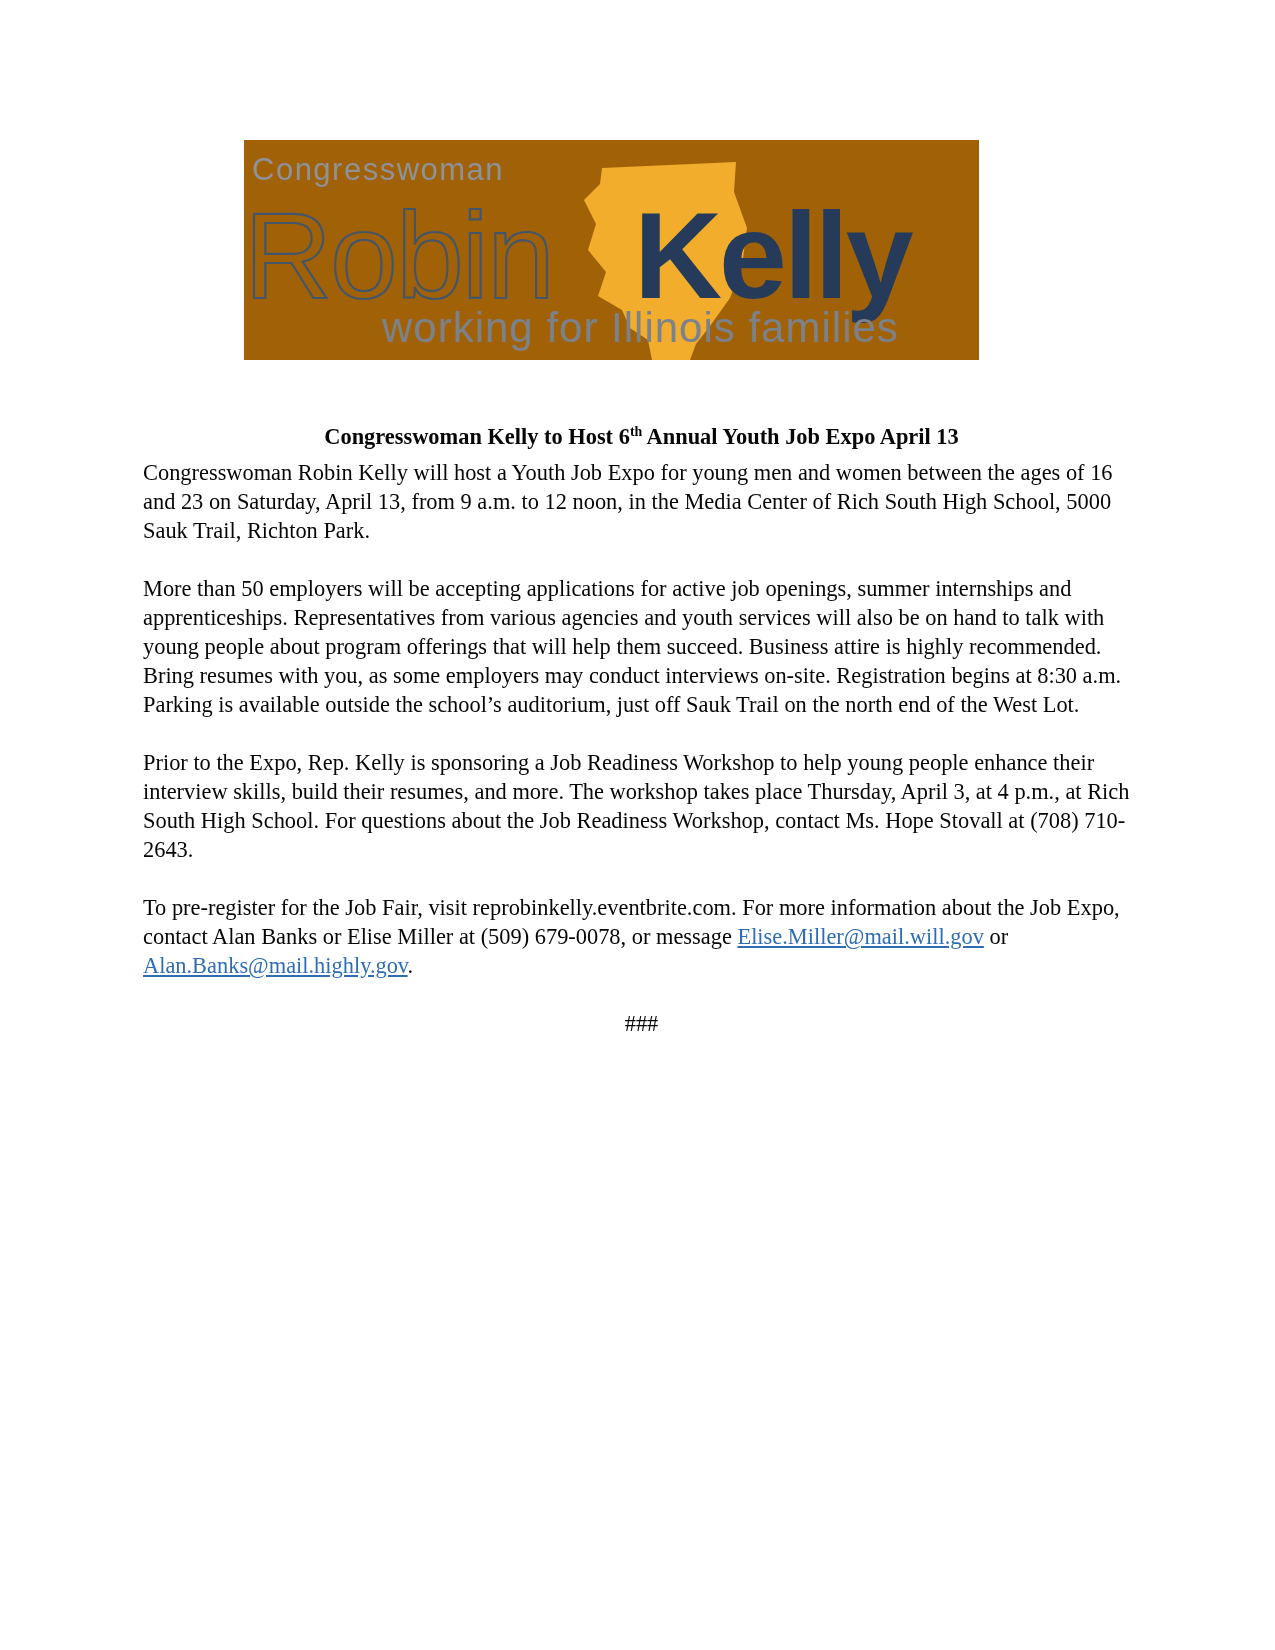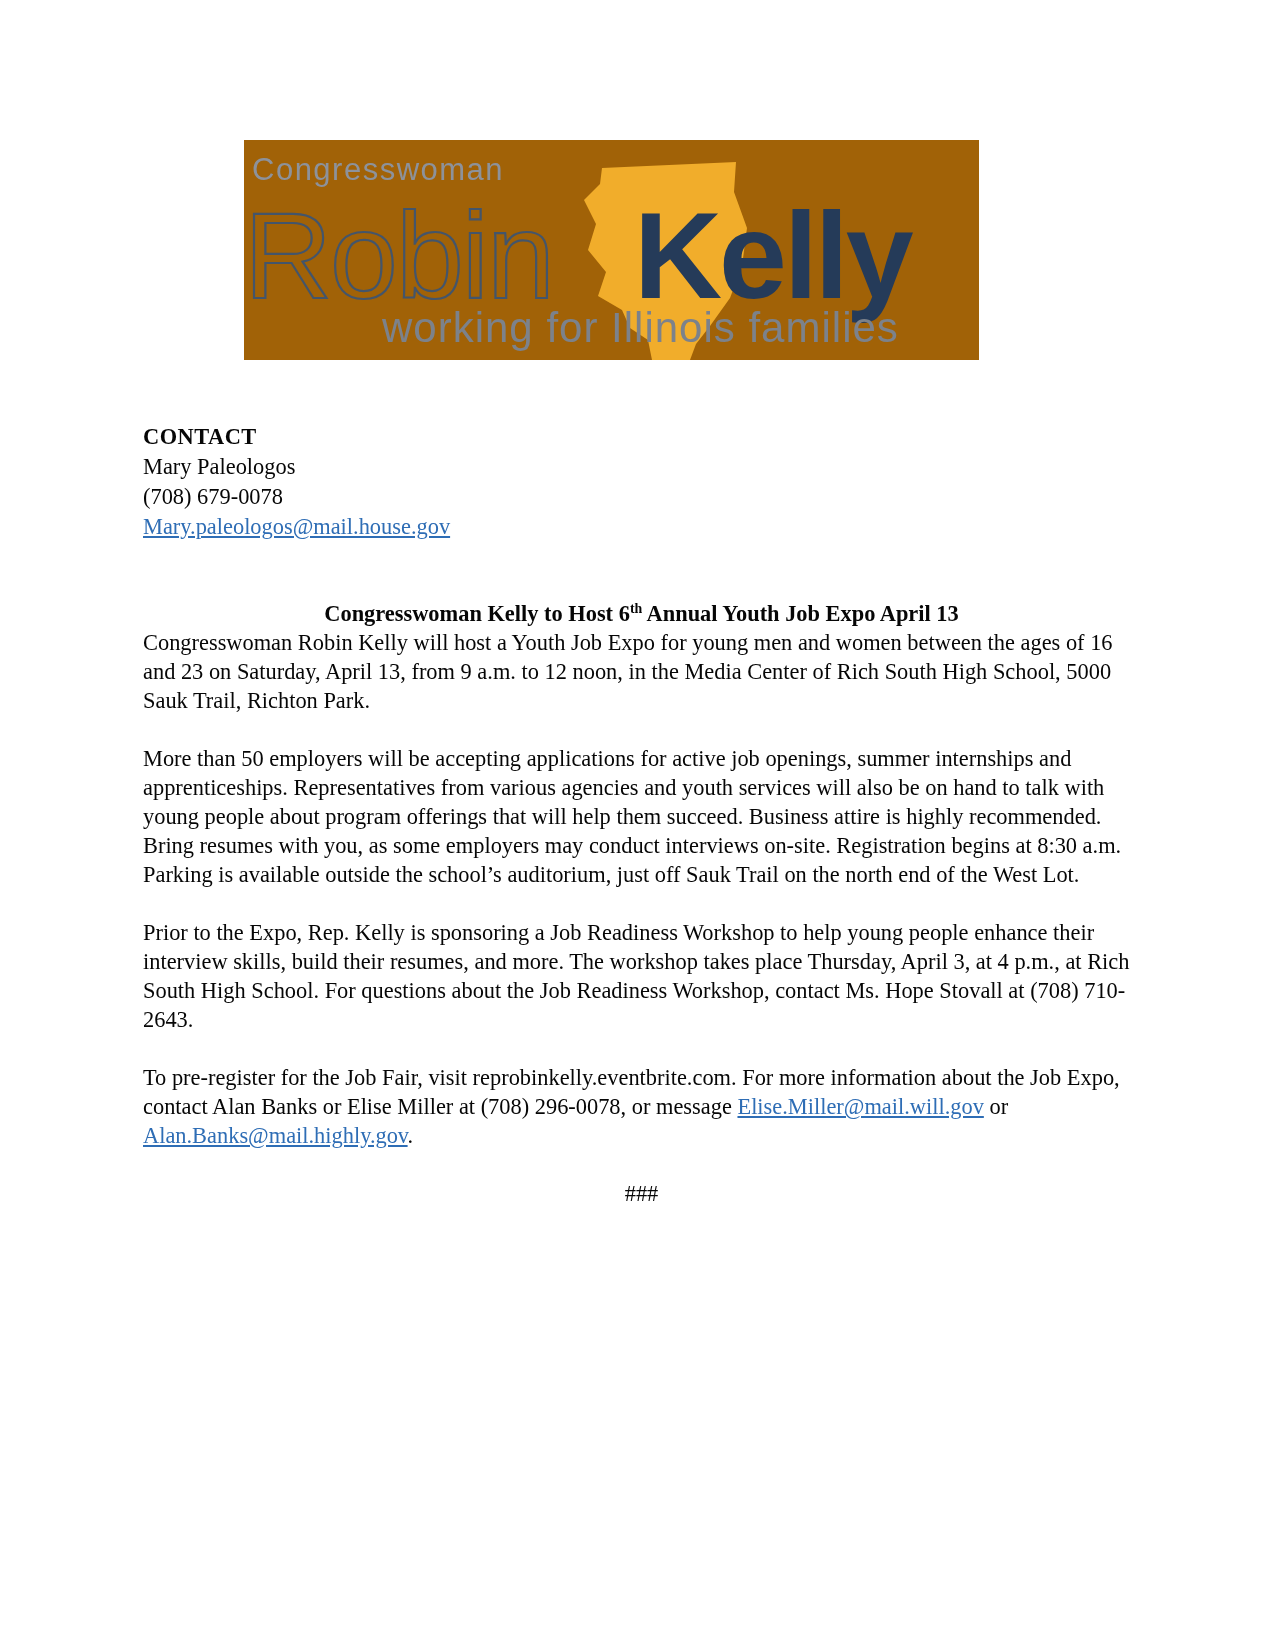--- a/index.html
+++ b/index.html
@@ -42,21 +42,21 @@
     font-weight: bold;
     line-height: 29px;
   }
   .headline sup {
     font-size: 0.62em;
     vertical-align: super;
     line-height: 0;
     font-weight: bold;
   }
 
-  .body-para { margin-bottom: 29px; }
+  .body-para { margin-bottom: 29px; margin-top: 7px; }
 
   .end-mark {
     text-align: center;
     margin-top: 1px;
   }
 </style>
 </head>
 <body>
 
 <div class="page">
@@ -72,38 +72,30 @@
       <text x="0" y="158" font-family="Liberation Sans, sans-serif" font-size="122" fill="none" stroke="#43556B" stroke-width="2.2" letter-spacing="-2">Robin</text>
 
       <text x="390" y="158" font-family="Liberation Sans, sans-serif" font-size="122" font-weight="bold" fill="#253B59" letter-spacing="-3">Kelly</text>
 
       <text x="138" y="202" font-family="Liberation Sans, sans-serif" font-size="42" fill="#7C828B" letter-spacing="1">working for Illinois families</text>
     </svg>
   </div>
 
   <div class="content">
 
-    <div class="contact-block">
-      <div class="contact-line contact-heading">CONTACT</div>
-      <div class="contact-line">Mary Paleologos</div>
-      <div class="contact-line">(708) 679-0078</div>
-      <div class="contact-line">
-        <a class="doc-link">Mary.paleologos@mail.house.gov</a>
-      </div>
-    </div>
 
     <div class="headline">
       <span>Congresswoman Kelly to Host 6</span><sup>th</sup><span> Annual Youth Job Expo April 13</span>
     </div>
 
     <p class="body-para">Congresswoman Robin Kelly will host a Youth Job Expo for young men and women between the ages of 16 and 23 on Saturday, April 13, from 9 a.m. to 12 noon, in the Media Center of Rich South High School, 5000 Sauk Trail, Richton Park.</p>
 
     <p class="body-para">More than 50 employers will be accepting applications for active job openings, summer internships and apprenticeships. Representatives from various agencies and youth services will also be on hand to talk with young people about program offerings that will help them succeed. Business attire is highly recommended. Bring resumes with you, as some employers may conduct interviews on-site. Registration begins at 8:30 a.m. Parking is available outside the school’s auditorium, just off Sauk Trail on the north end of the West Lot.</p>
 
     <p class="body-para">Prior to the Expo, Rep. Kelly is sponsoring a Job Readiness Workshop to help young people enhance their interview skills, build their resumes, and more. The workshop takes place Thursday, April 3, at 4 p.m., at Rich South High School. For questions about the Job Readiness Workshop, contact Ms. Hope Stovall at (708) 710-2643.</p>
 
-    <p class="body-para"><span>To pre-register for the Job Fair, visit reprobinkelly.eventbrite.com. For more information about the Job Expo, contact Alan Banks or Elise Miller at (708) 296-0078, or message </span><a class="doc-link">Elise.Miller@mail.will.gov</a><span> or </span><a class="doc-link">Alan.Banks@mail.highly.gov</a><span>.</span></p>
+    <p class="body-para"><span>To pre-register for the Job Fair, visit reprobinkelly.eventbrite.com. For more information about the Job Expo, contact Alan Banks or Elise Miller at (509) 679-0078, or message </span><a class="doc-link">Elise.Miller@mail.will.gov</a><span> or </span><a class="doc-link">Alan.Banks@mail.highly.gov</a><span>.</span></p>
 
     <div class="end-mark">###</div>
 
   </div>
 
 </div>
 
 </body></html>

